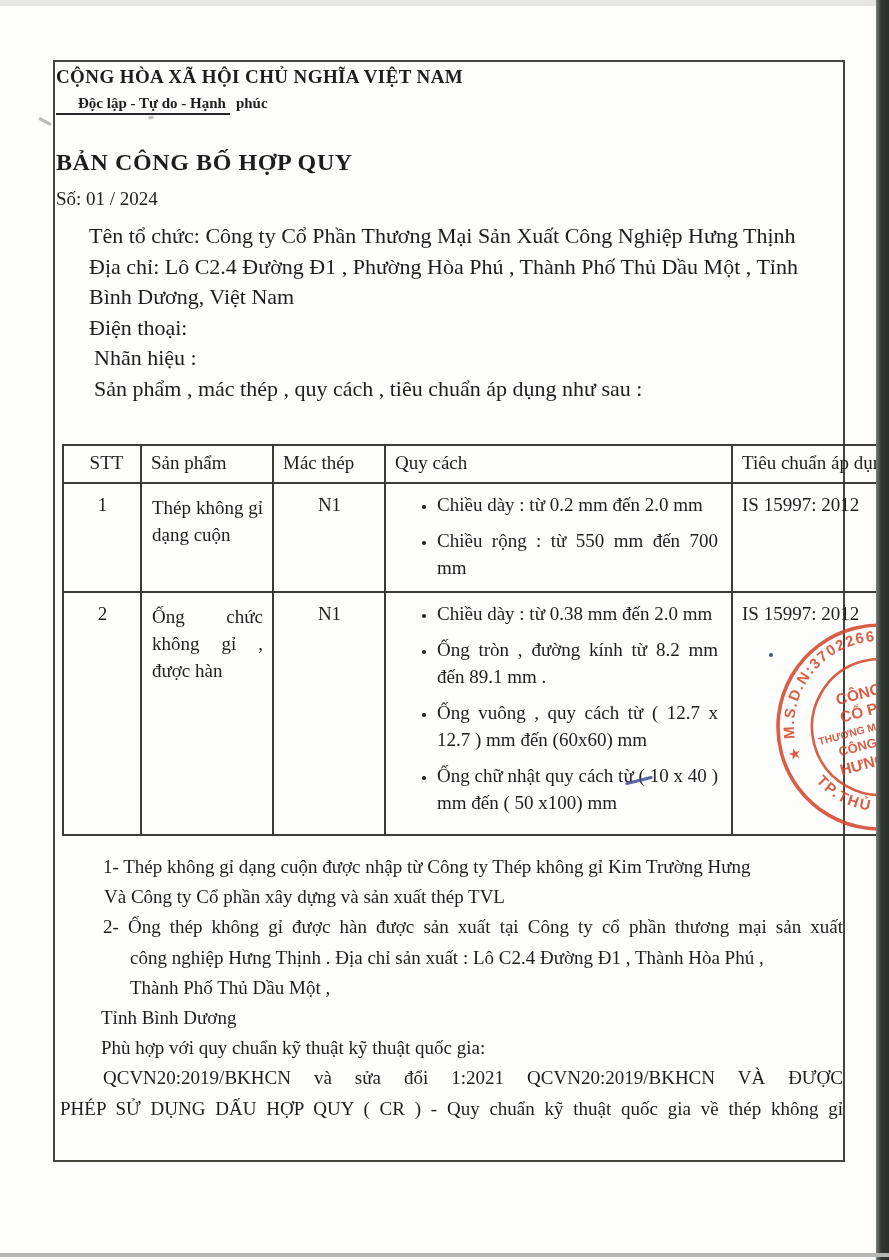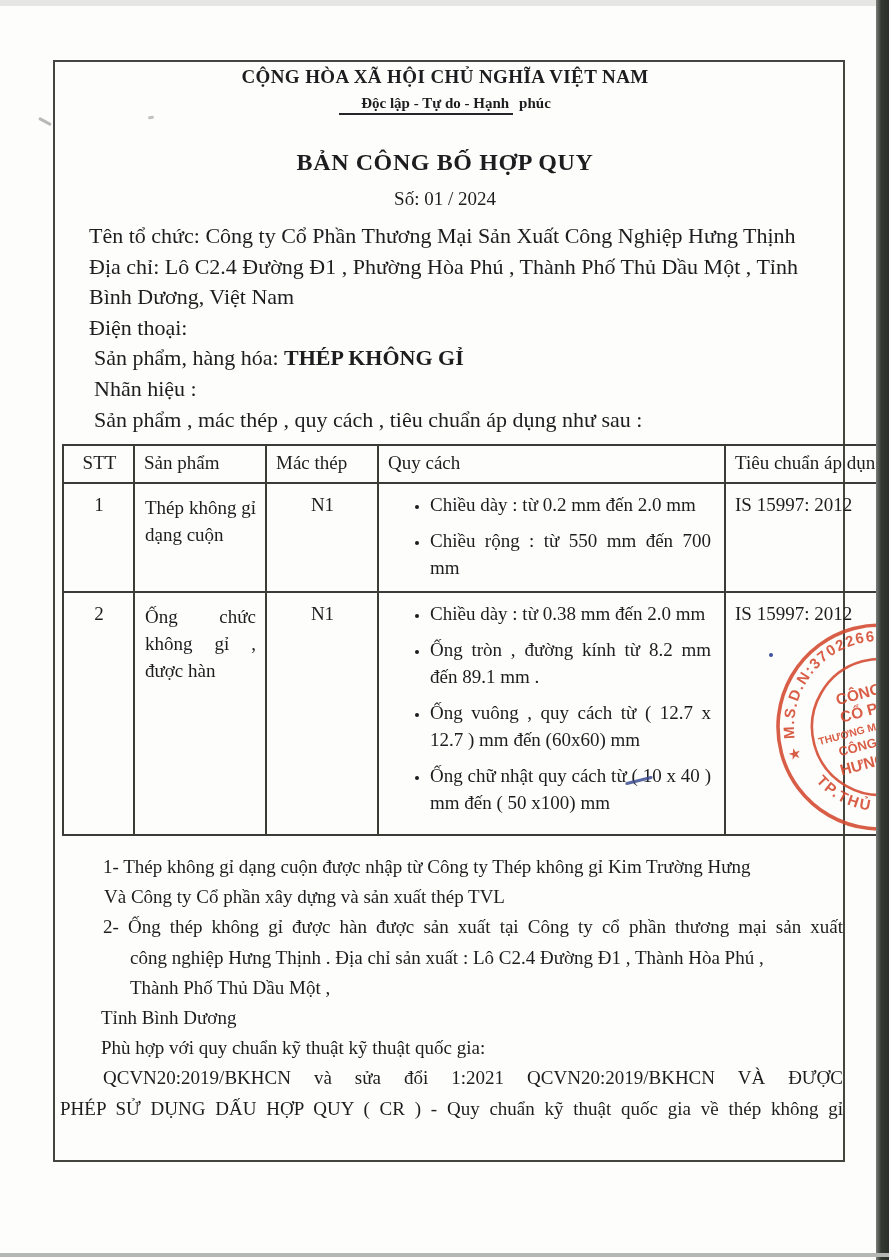--- a/index.html
+++ b/index.html
@@ -11,21 +11,21 @@
   }
   .abs{position:absolute;}
   
   .top-edge{top:0;left:0;width:889px;height:6px;background:#e6e6e2;}
   .right-shadow{top:0;right:0;width:13px;height:1260px;
     background:linear-gradient(to right,#7a7f7a 0%,#343833 40%,#2b2f2a 100%);}
   .bottom-edge{left:0;top:1253px;width:889px;height:4px;background:#b5b7b5;}
   
   .frame{left:53px;top:60px;width:788px;height:1098px;border:2px solid #45453f;background:transparent;}
   
-  .cline{left:50px;width:790px;text-align:center;}
+  .cline{left:56px;width:790px;text-align:left;}
   .nat-title{top:66px;font-size:19px;font-weight:bold;letter-spacing:.4px;}
   .motto{top:95px;font-size:15px;font-weight:bold;}
   .motto .u{display:inline-block;border-bottom:2px solid #26262a;padding:0 4px 1px 22px;}
   .motto .tail{margin-left:6px;}
   .doc-title{top:149px;font-size:24px;font-weight:bold;letter-spacing:.6px;}
   .doc-no{top:188px;font-size:19px;}
   
   .info{left:89px;top:221px;width:716px;font-size:22px;line-height:30.6px;}
   .info .ind{padding-left:5px;}
   .bold{font-weight:bold;}
@@ -35,21 +35,21 @@
   table.spec td{border:2px solid #3c3c36;vertical-align:top;overflow:hidden;}
   tr.hrow{height:38px;}
   tr.r1{height:101px;}
   tr.r2{height:243px;}
   td.c-stt{width:55px;text-align:center;}
   td.c-sp{width:115px;}
   td.c-mt{width:95px;text-align:center;}
   td.c-qc{width:330px;}
   td.c-tc{width:174px;}
   tr.hrow td{vertical-align:middle;padding:2px 6px 4px 9px;}
-  tr.hrow td.c-stt{padding-left:8px;}
+  tr.hrow td.c-stt{padding-left:15px;}
   td .cellpad{padding:9px 8px 0 9px;}
   td.c-sp .cellpad{text-align:justify;line-height:27px;}
   td.c-tc .cellpad{padding-left:8px;}
   ul.specs{margin:4px 0 0 0;padding:2px 12px 0 50px;}
   ul.specs li{margin:0 0 9px 0;text-align:justify;line-height:27px;}
   ul.specs li::marker{font-size:13px;}
   
   .notes{left:60px;top:852px;width:783px;font-size:19px;line-height:30.2px;}
   .n-i1a{padding-left:43px;}
   .n-i1b{padding-left:44px;}
@@ -81,21 +81,20 @@
 
 <div class="abs cline doc-title">BẢN CÔNG BỐ HỢP QUY</div>
 
 <div class="abs cline doc-no">Số: 01 / 2024</div>
 
 <div class="abs info">
   <div>Tên tổ chức: Công ty Cổ Phần Thương Mại Sản Xuất Công Nghiệp Hưng Thịnh</div>
   <div>Địa chỉ: Lô C2.4 Đường Đ1 , Phường Hòa Phú , Thành Phố Thủ Dầu Một , Tỉnh</div>
   <div>Bình Dương, Việt Nam</div>
   <div>Điện thoại:</div>
-  <div class="ind"><span>Sản phẩm, hàng hóa: </span><span class="bold">THÉP KHÔNG GỈ</span></div>
   <div class="ind">Nhãn hiệu :</div>
   <div class="ind">Sản phẩm , mác thép , quy cách , tiêu chuẩn áp dụng như sau :</div>
 </div>
 
 <table class="spec">
   <tbody>
       <tr class="hrow">
     <td class="c-stt">STT</td>
     <td class="c-sp">Sản phẩm</td>
     <td class="c-mt" style="text-align:left;">Mác thép</td>

